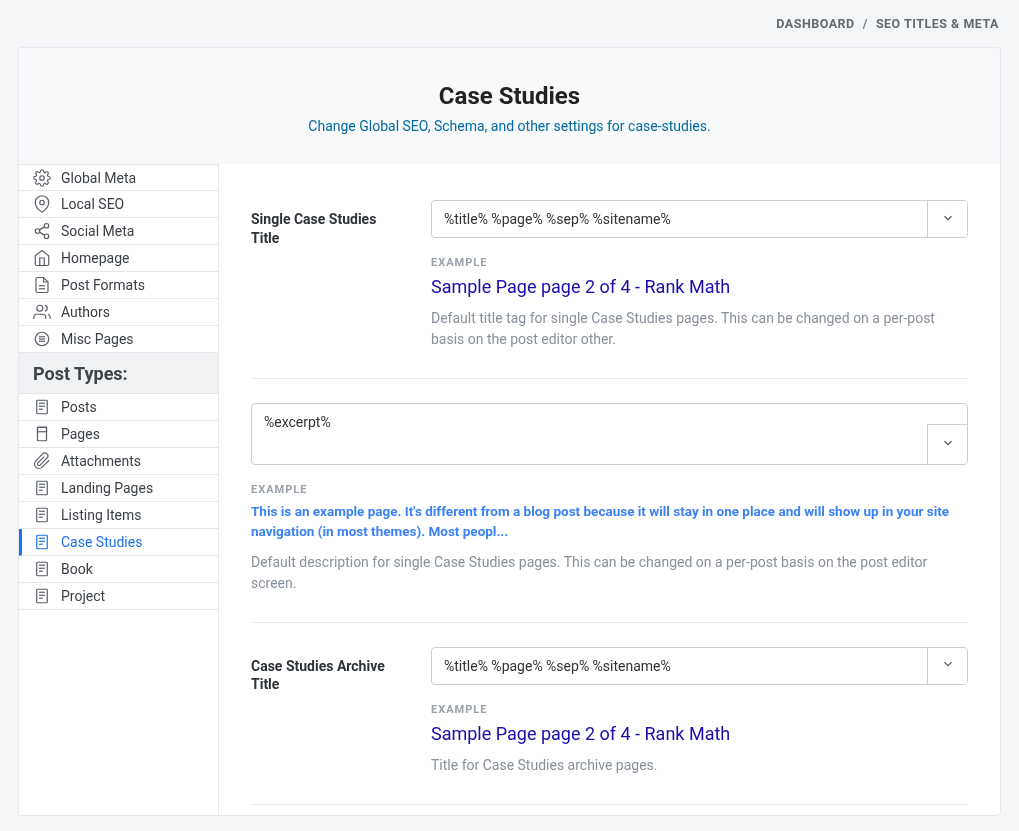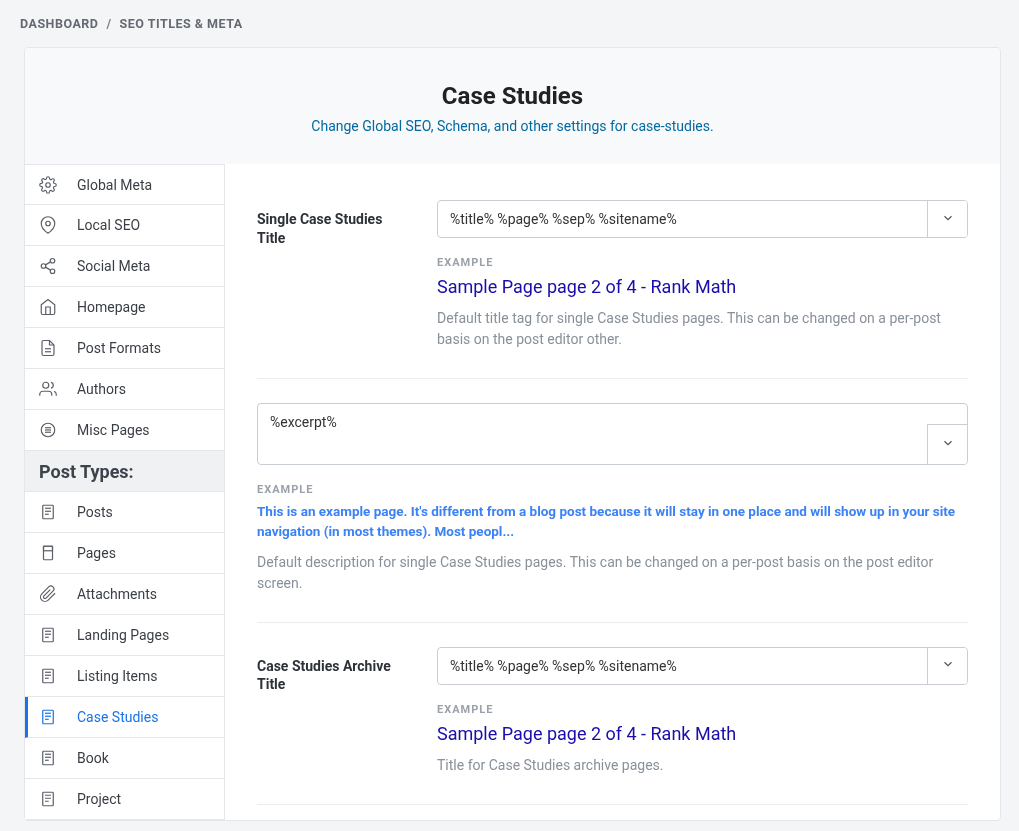--- a/index.html
+++ b/index.html
@@ -14,28 +14,28 @@
   }
   .breadcrumbs {
     display: flex;
     align-items: center;
     gap: 8px;
     padding: 16px 2px 16px 2px;
     font-size: 12.5px;
     font-weight: 700;
     letter-spacing: 0.5px;
     color: #656a72;
+    justify-content: flex-end;
   }
   .breadcrumbs .sep { color: #7b818a; }
   .panel {
     background: #fff;
     border: 1px solid #e4e6e9;
     border-radius: 4px;
     overflow: hidden;
-    margin-left: 6px;
   }
   .panel-header {
     background: #f8f9fa;
     border-bottom: 0;
     padding: 34px 20px 30px 20px;
     text-align: center;
   }
   .panel-title {
     font-size: 24px;
     font-weight: 700;
@@ -52,23 +52,23 @@
   
   .sidebar {
     width: 200px;
     flex: 0 0 200px;
     border-right: 1px solid #e4e6e9;
     background: #fff;
   }
   .sidebar-item {
     display: flex;
     align-items: center;
-    gap: 20px;
+    gap: 10px;
     padding: 0 14px;
-    height: 41px;
+    height: 27px;
     border-bottom: 1px solid #e4e6e9;
     cursor: pointer;
     color: #3a3f46;
     font-size: 14px;
     background: #fff;
   }
   .sidebar-item:first-child {
     border-top: 1px solid #e4e6e9;
   }
   .sidebar-item .icon {

